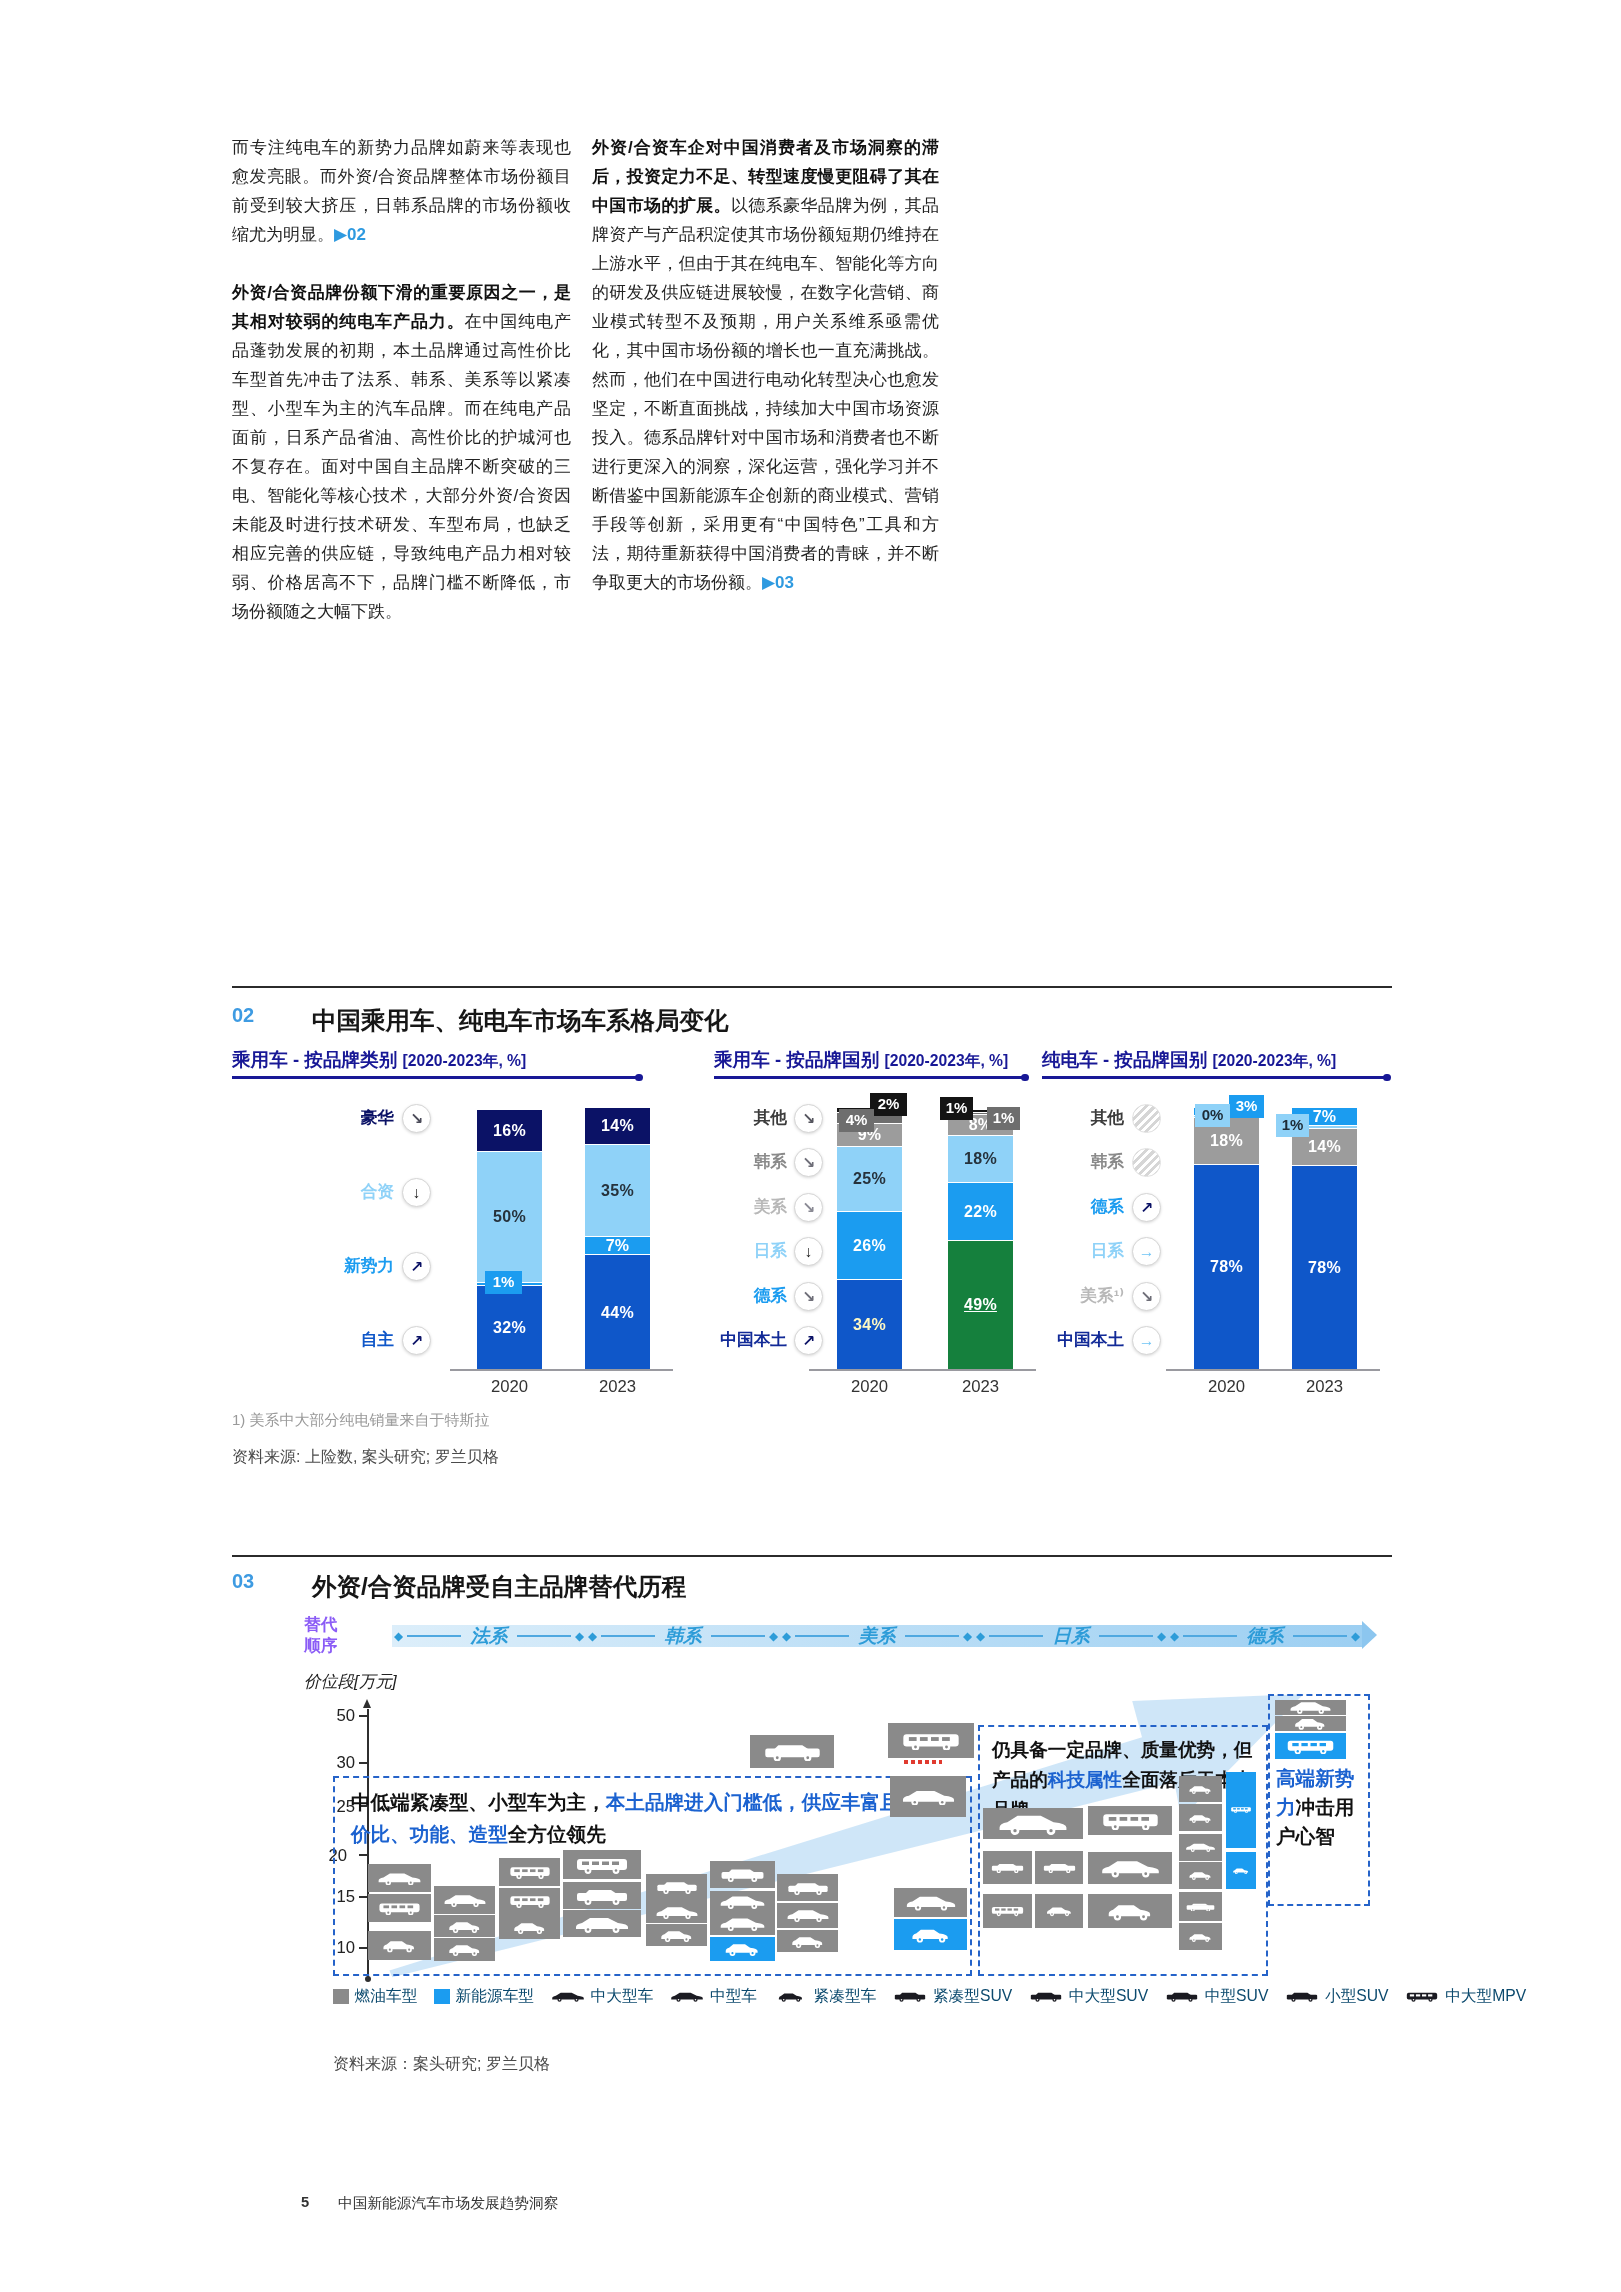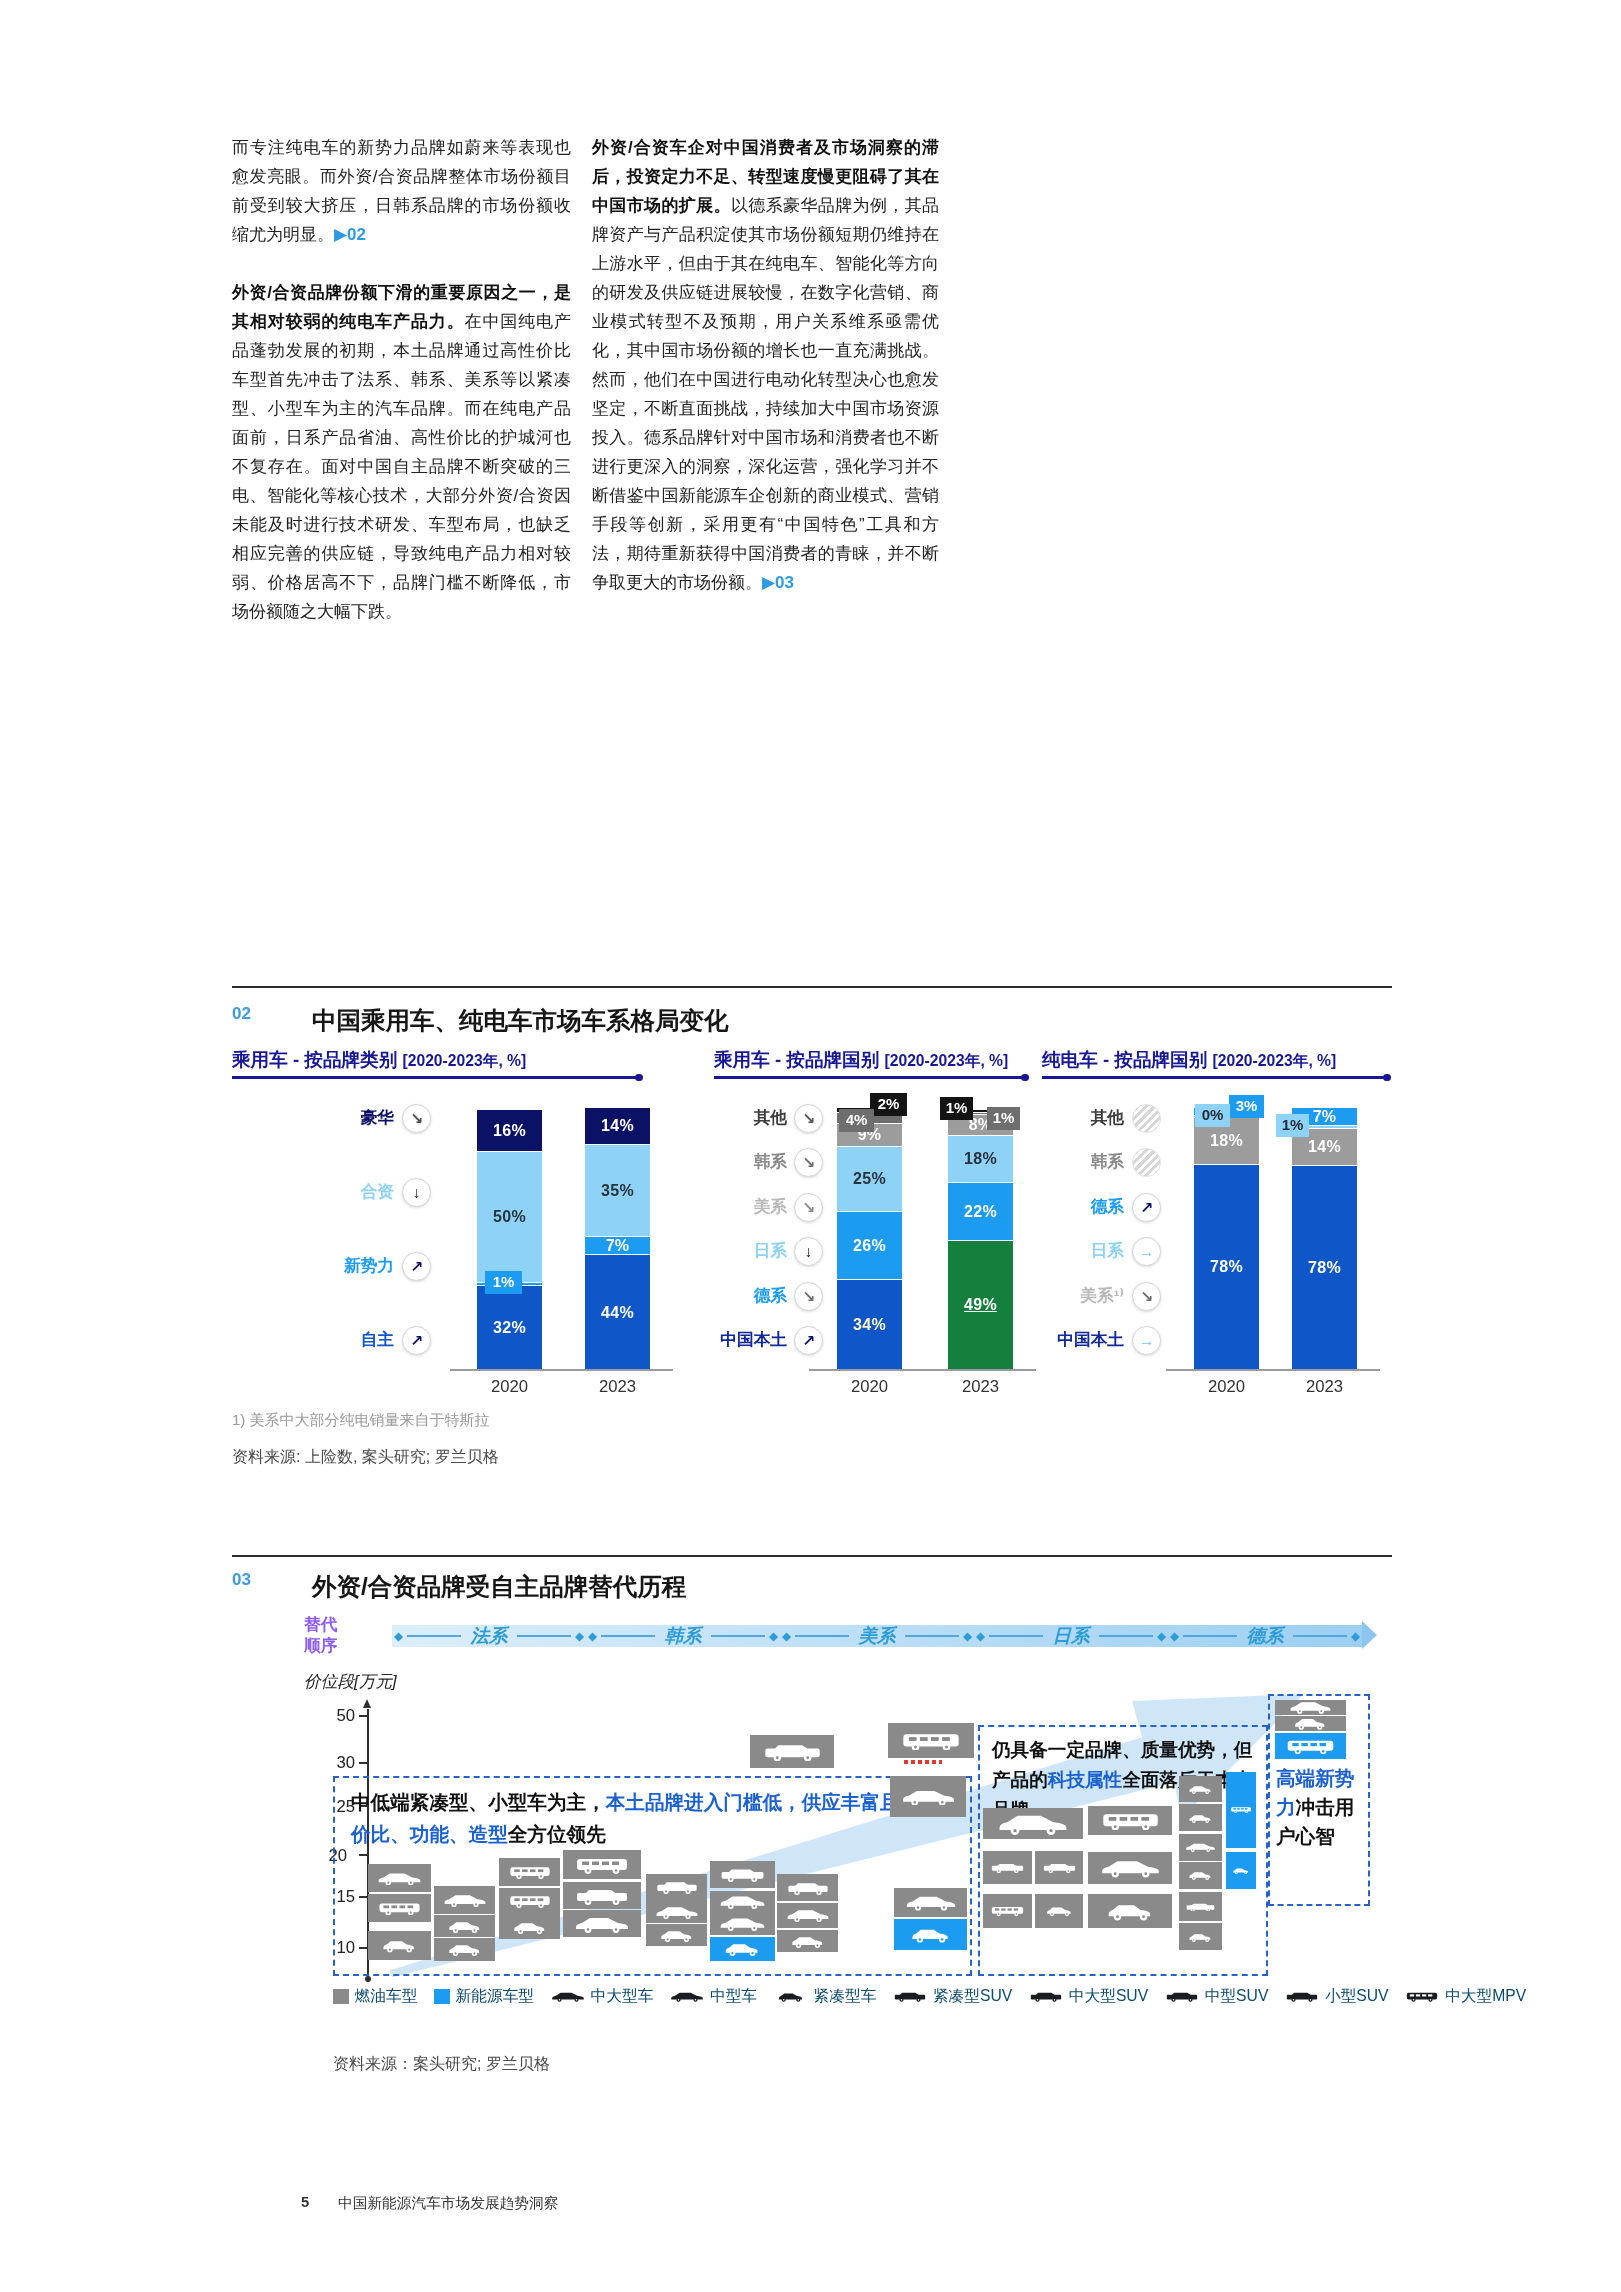--- a/index.html
+++ b/index.html
@@ -5,21 +5,21 @@
   html,body{margin:0;padding:0;background:#e8e8e8;}
   .page{position:relative;width:1621px;height:2293px;background:#ffffff;margin:0 auto;
         font-family:"Liberation Sans","DejaVu Sans",sans-serif;color:#1d1d1d;overflow:hidden;}
   
   .col{position:absolute;top:133px;font-size:17px;line-height:29px;text-align:justify;color:#222;}
   .col p{margin:0 0 29px 0;}
   .b{font-weight:700;color:#111;}
   .mk{color:#2E9AE0;font-weight:700;}
   .bl{color:#1B62D0;}
   .rule{position:absolute;height:2px;background:#2b2b2b;width:1160px;left:232px;}
-  .sec-num{position:absolute;font-size:17px;font-weight:700;color:#3E9BE2;}
+  .sec-num{position:absolute;font-size:20px;font-weight:700;color:#3E9BE2;}
   .sec-title{position:absolute;font-size:24.5px;font-weight:700;color:#161616;margin:0;}
   
   .chart{position:absolute;top:1047px;height:345px;}
   .ct{position:absolute;top:0;left:0;white-space:nowrap;color:#181896;font-weight:700;}
   .ct .m{font-size:18.6px;} .ct .s{font-size:15.7px;}
   .ct-line{position:absolute;top:29px;left:0;height:2.5px;background:#181896;}
   .ct-dot{position:absolute;top:26.5px;width:7.8px;height:7.8px;border-radius:50%;background:#181896;}
   .lg-label{position:absolute;font-size:16.7px;font-weight:700;text-align:right;line-height:27.4px;height:27.4px;}
   .lg-icon{position:absolute;width:27.4px;height:27.4px;border-radius:50%;background:#fff;border:1px solid #d5d5d5;
            box-shadow:0 1px 2.9px rgba(0,0,0,.15);display:flex;align-items:center;justify-content:center;

